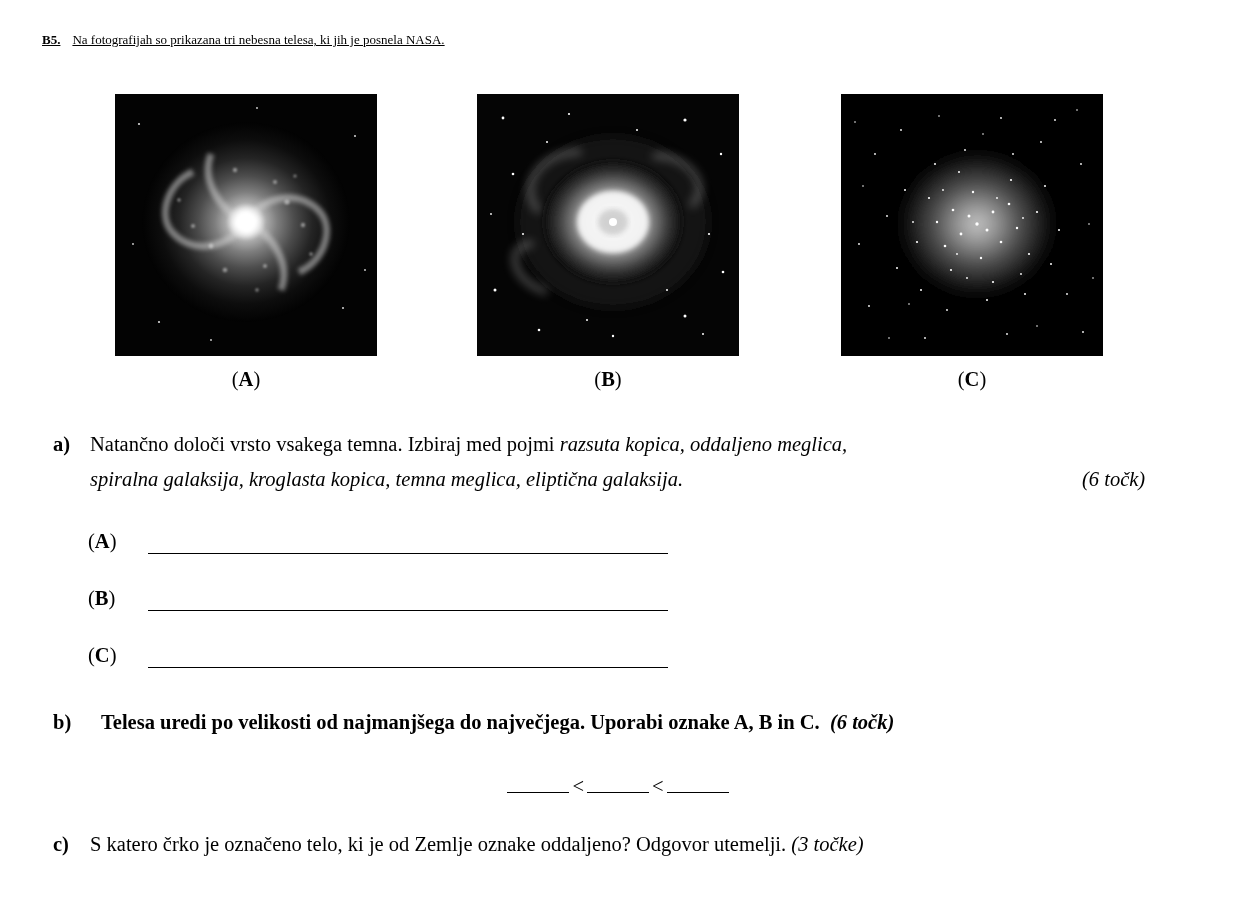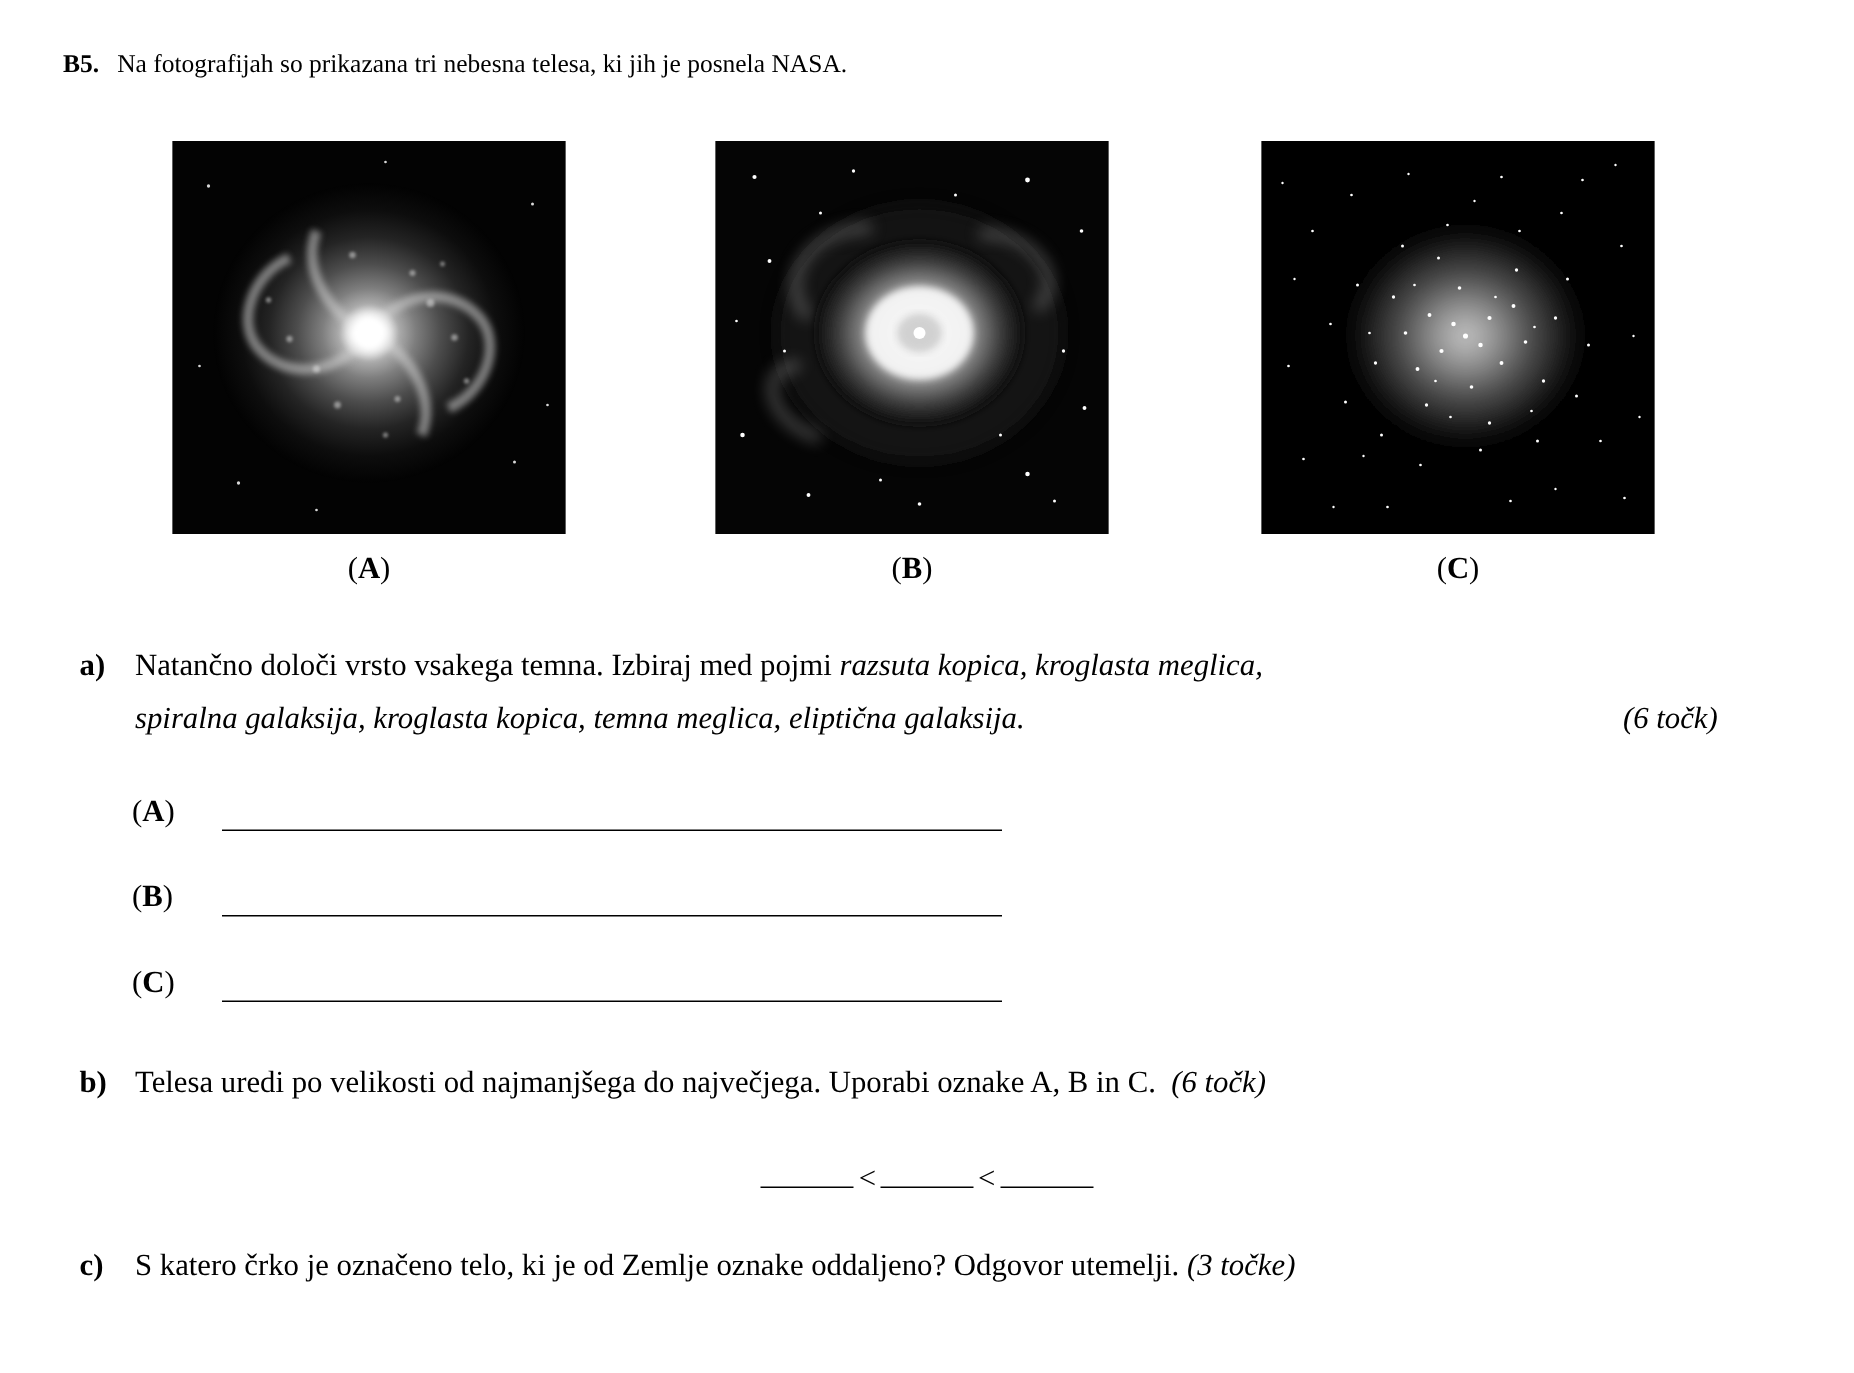--- a/index.html
+++ b/index.html
@@ -19,23 +19,24 @@
     position: relative;
     width: 1236px;
     height: 915px;
   }
 
   
   .problem-header {
     position: absolute;
     left: 42px;
     top: 32px;
-    font-size: 17px;
+    font-size: 13px;
     line-height: 1.3;
     white-space: nowrap;
+    text-decoration: underline;
   }
   .problem-number {
     font-weight: bold;
     margin-right: 12px;
   }
 
   
   .figures {
     position: absolute;
     left: 0;
@@ -118,21 +119,21 @@
     width: 520px;
     height: 1px;
     background: #000;
   }
   .answer-row.row-a { top: 0; }
   .answer-row.row-b { top: 57px; }
   .answer-row.row-c { top: 114px; }
 
   .part-b { left: 0; top: 708px; width: 1236px; }
   .part-b .part-label { left: 53px; top: 0; }
-  .part-b .part-body { left: 90px; top: 0; }
+  .part-b .part-body { left: 101px; top: 0; font-weight: bold; }
 
   .ordering {
     position: absolute;
     left: 0;
     top: 775px;
     width: 1236px;
     text-align: center;
     font-size: 20.5px;
   }
   .blank-rule {
@@ -365,21 +366,21 @@
       </svg>
       <div class="figure-caption">
         <span>(</span><b>C</b><span>)</span>
       </div>
     </div>
 
   </div>
 
   <div class="part part-a">
     <span class="part-label">a)</span>
-    <span class="line1"><span>Natančno določi vrsto vsakega temna. Izbiraj med pojmi </span><span class="term">razsuta kopica, kroglasta meglica,</span></span>
+    <span class="line1"><span>Natančno določi vrsto vsakega temna. Izbiraj med pojmi </span><span class="term">razsuta kopica, oddaljeno meglica,</span></span>
     <span class="line2 term">spiralna galaksija, kroglasta kopica, temna meglica, eliptična galaksija.</span>
     <span class="pts-a pts">(6 točk)</span>
   </div>
 
   <div class="answers">
     <div class="answer-row row-a">
       <span class="ans-label"><span>(</span><b>A</b><span>)</span></span>
       <span class="ans-rule"></span>
     </div>
     <div class="answer-row row-b">

